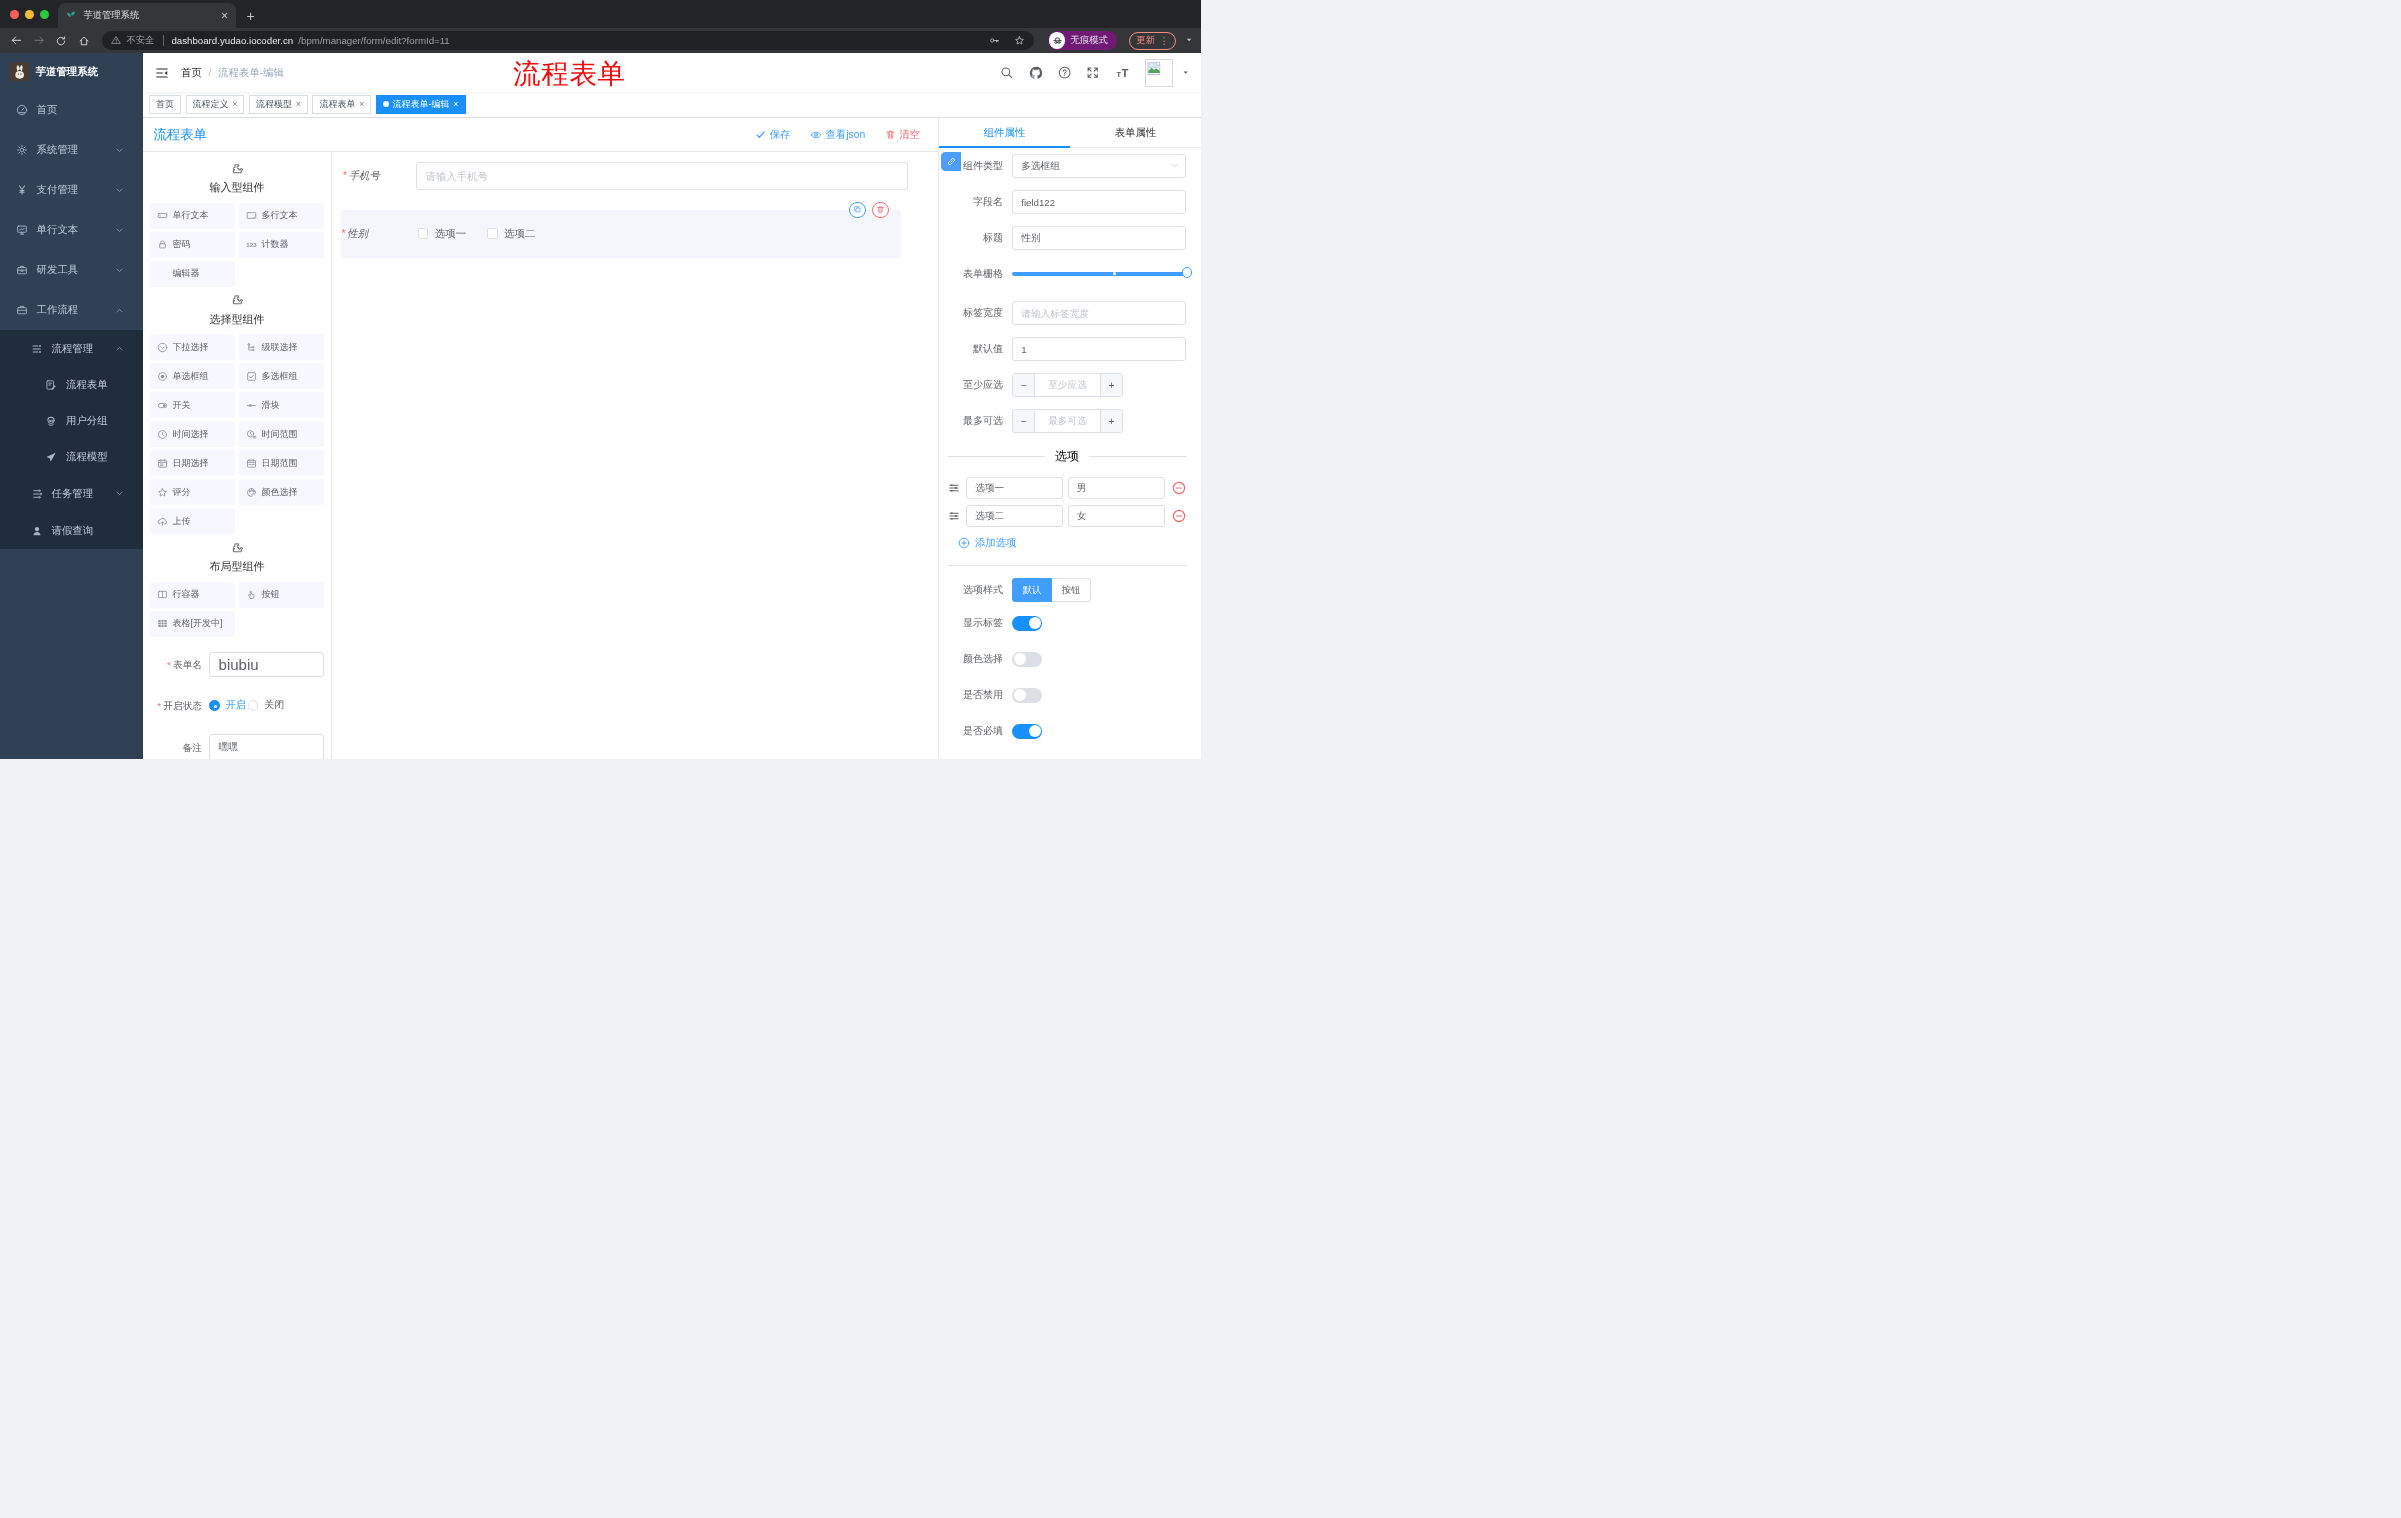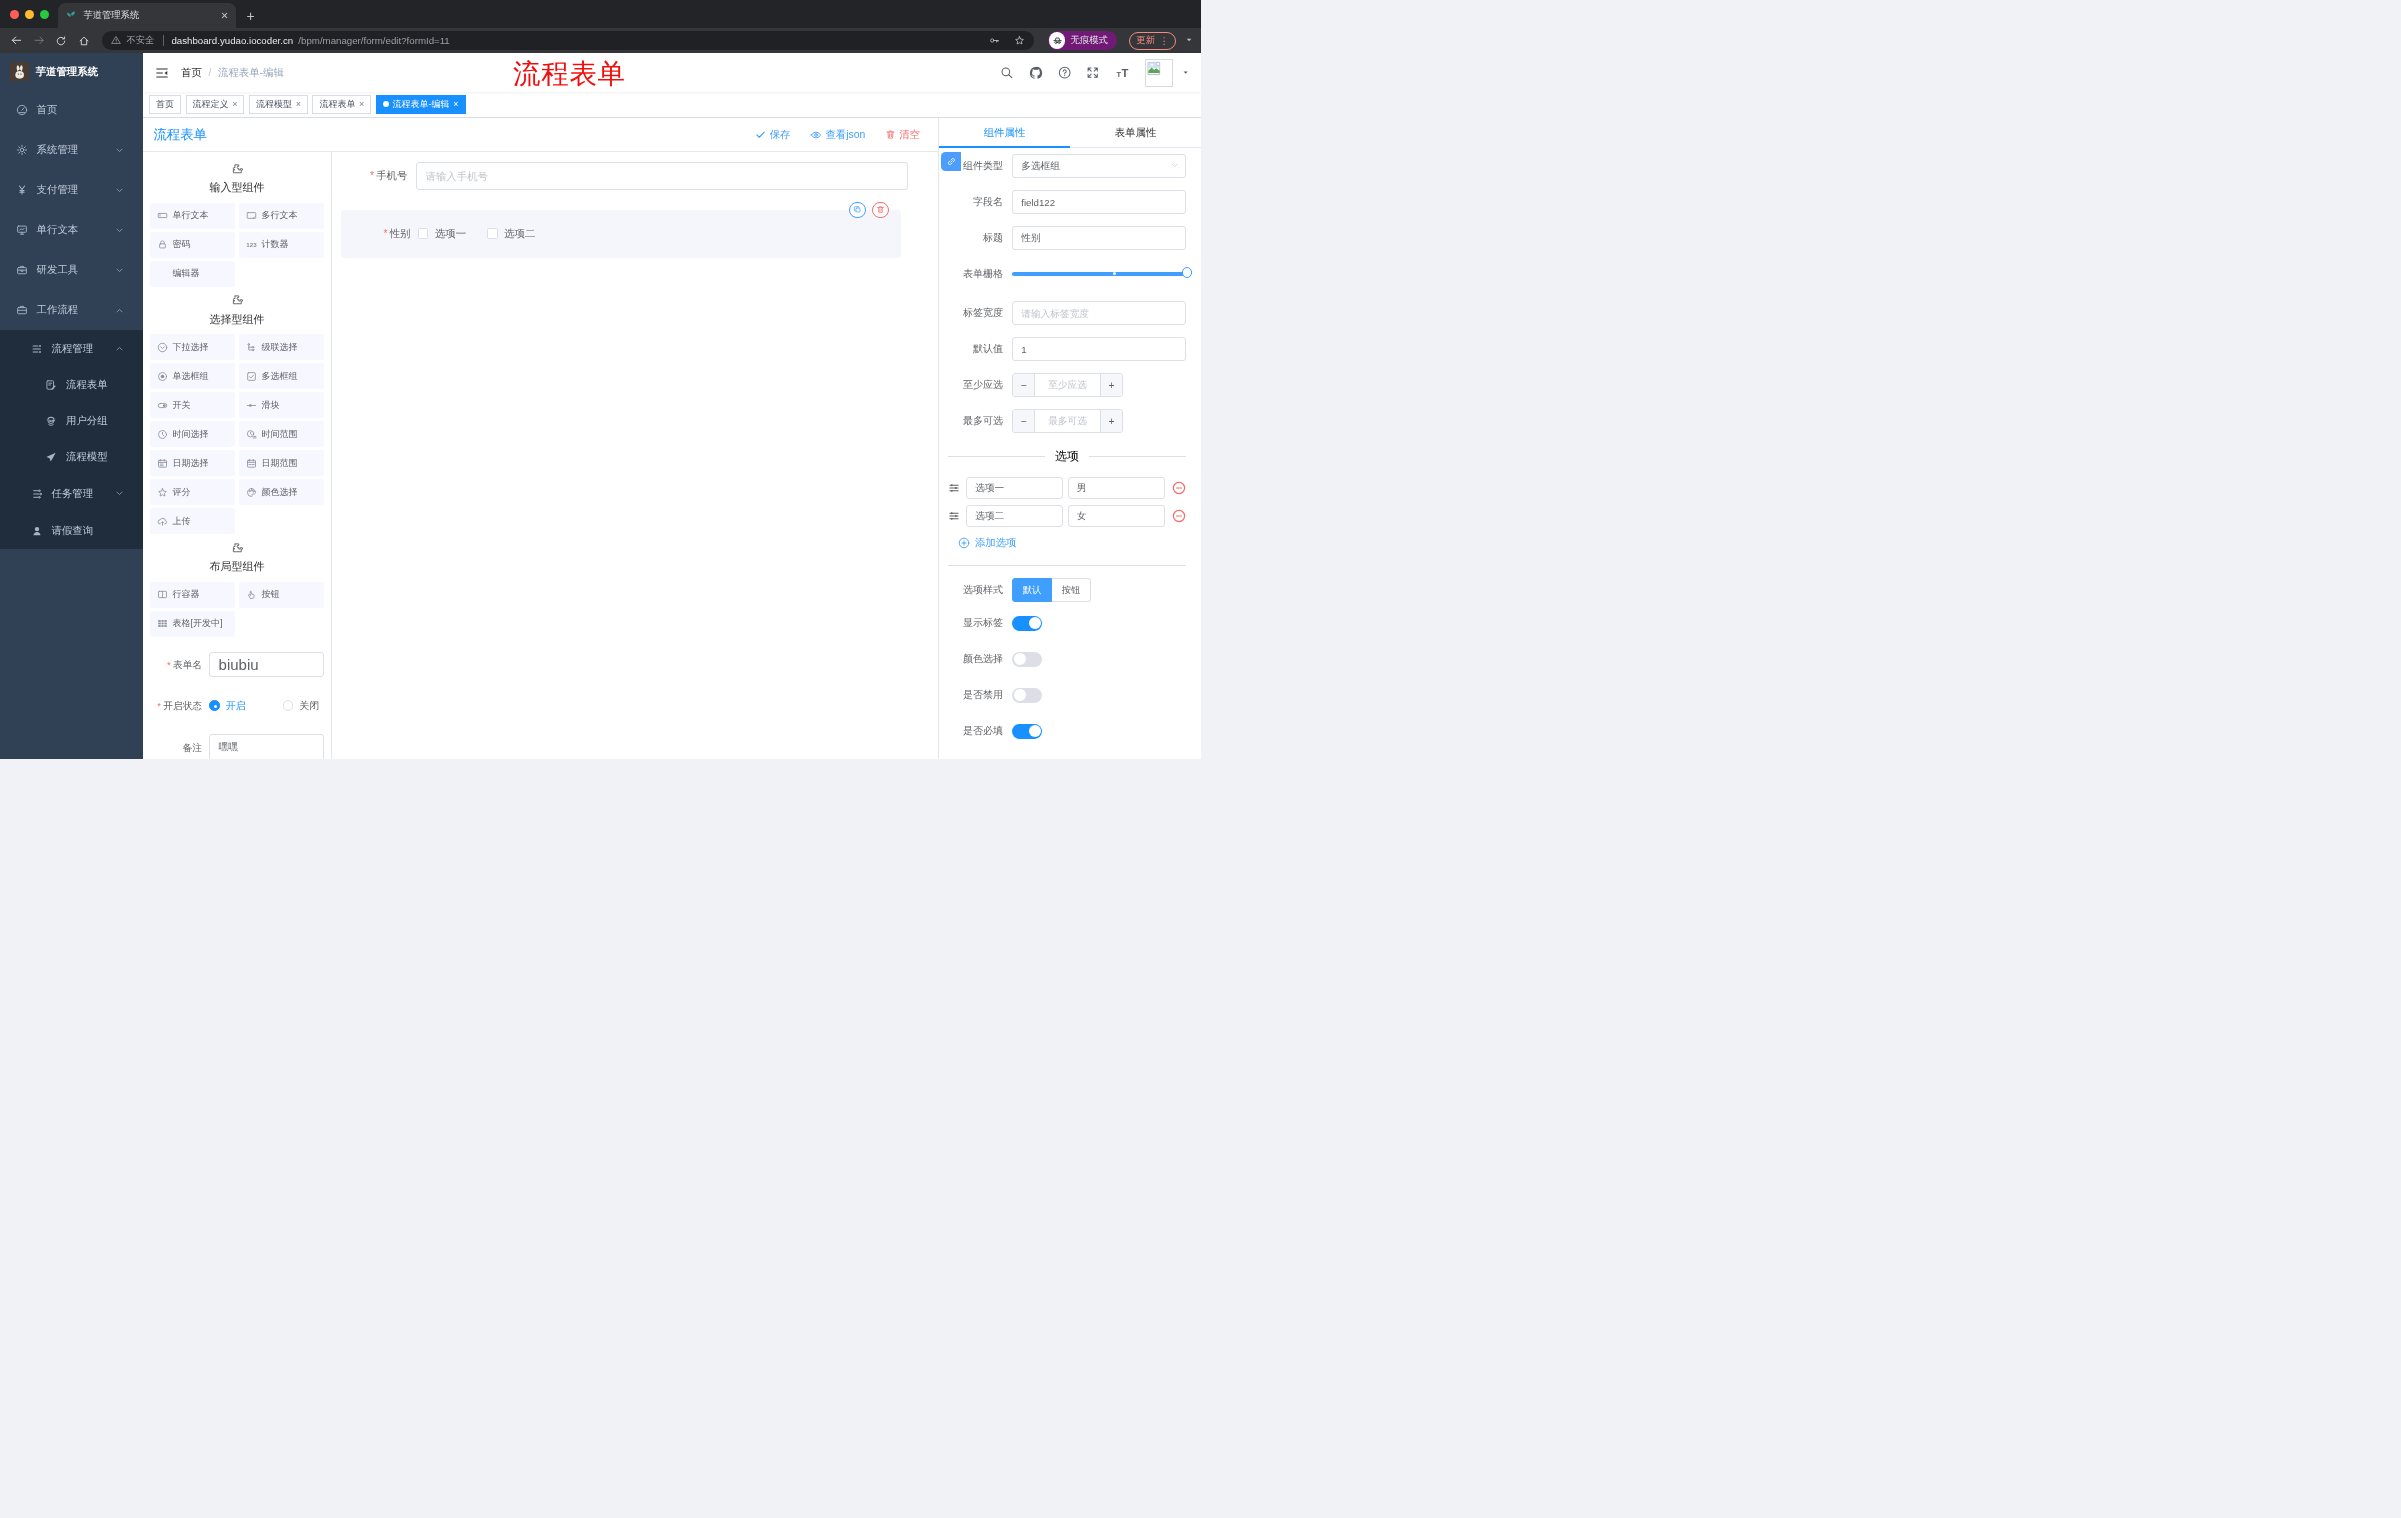--- a/index.html
+++ b/index.html
@@ -92,37 +92,37 @@
     padding:0 6.7px; gap:4.5px; font-size:9px; color:#606266; cursor:move; }
   .chip .ic { color:#8a919f; }
   .meta { margin-top:15px; font-size:9.7px; color:#606266; }
   .mrow { display:flex; align-items:flex-start; margin-bottom:16.3px; }
   .mrow .ml { width:59px; text-align:right; padding-right:7.4px; line-height:25px; flex:none; }
   .req::before { content:"*"; color:#f56c6c; margin-right:2.2px; }
   .inp { width:100%; height:25px; border:0.7px solid #dcdfe6; border-radius:3px; padding:0 8.2px;
     font-size:15px; color:#606266; outline:none; font-family:inherit; background:#fff; }
   .inp::placeholder { color:#c0c4cc; }
   .mrow .mc { flex:1; min-width:0; }
-  .radios { display:flex; align-items:center; gap:37px; line-height:25px; font-size:10px; }
+  .radios { display:flex; align-items:center; gap:2px; line-height:25px; font-size:10px;font-family:Liberation Mono, monospace; }
   .radio { display:flex; align-items:center; gap:6px; cursor:pointer; }
   .rdot { width:10.4px; height:10.4px; border-radius:50%; border:0.7px solid #dcdfe6; background:#fff; position:relative; }
   .radio.on .rdot { background:#1890ff; border-color:#1890ff; }
   .radio.on .rdot::after { content:""; position:absolute; left:3.3px; top:3.3px; width:3px; height:3px;
     border-radius:50%; background:#fff; }
   .radio.on .rlab { color:#1890ff; }
   .mtext { width:100%; height:43px; border:0.7px solid #dcdfe6; border-radius:3px; padding:5.2px 8.2px;
     font-size:9.7px; color:#606266; resize:none; outline:none; font-family:inherit; position:relative; }
   .ta-wrap { position:relative; flex:1; }
   .ta-wrap::after { content:""; position:absolute; right:2.2px; bottom:3.7px; width:6px; height:6px;
     background:linear-gradient(135deg,transparent 50%,transparent 50%),
     repeating-linear-gradient(135deg,#c0c4cc 0 0.7px,transparent 0.7px 3px); clip-path:polygon(100% 0,100% 100%,0 100%); }
 
   .canvas { flex:1; padding:10.4px 10.4px; position:relative; min-width:0; }
   .frow { display:flex; align-items:center; padding-right:19.3px; }
-  .frow .flab { width:74px; text-align:right; padding-right:9px; font-size:10.4px; color:#606266; flex:none; }
+  .frow .flab { width:74px; text-align:left; padding-right:9px; font-size:10.4px; color:#606266; flex:none;font-style:italic; }
   .phone-inp { flex:1; height:28px; font-size:10.4px; }
   .sel-block { margin:19.3px 27px 0 -1.5px; background:#f5f6fb; border-radius:3px; padding:17px 0; position:relative; }
   .sel-block .frow { padding-right:0; }
   .sel-block .flab { width:77px; padding-right:7.4px; }
   .cbgroup { display:flex; align-items:center; gap:21px; }
   .cb { display:flex; align-items:center; gap:6.7px; font-size:10.4px; color:#606266; cursor:pointer; }
   .cbox { width:10.4px; height:10.4px; border:0.7px solid #dcdfe6; border-radius:1.5px; background:#fff; }
   .blk-acts { position:absolute; top:-8.2px; right:12px; display:flex; gap:6.7px; }
   .cbtn { width:16.3px; height:16.3px; border-radius:50%; background:#fff; display:flex; align-items:center;
     justify-content:center; cursor:pointer; }

